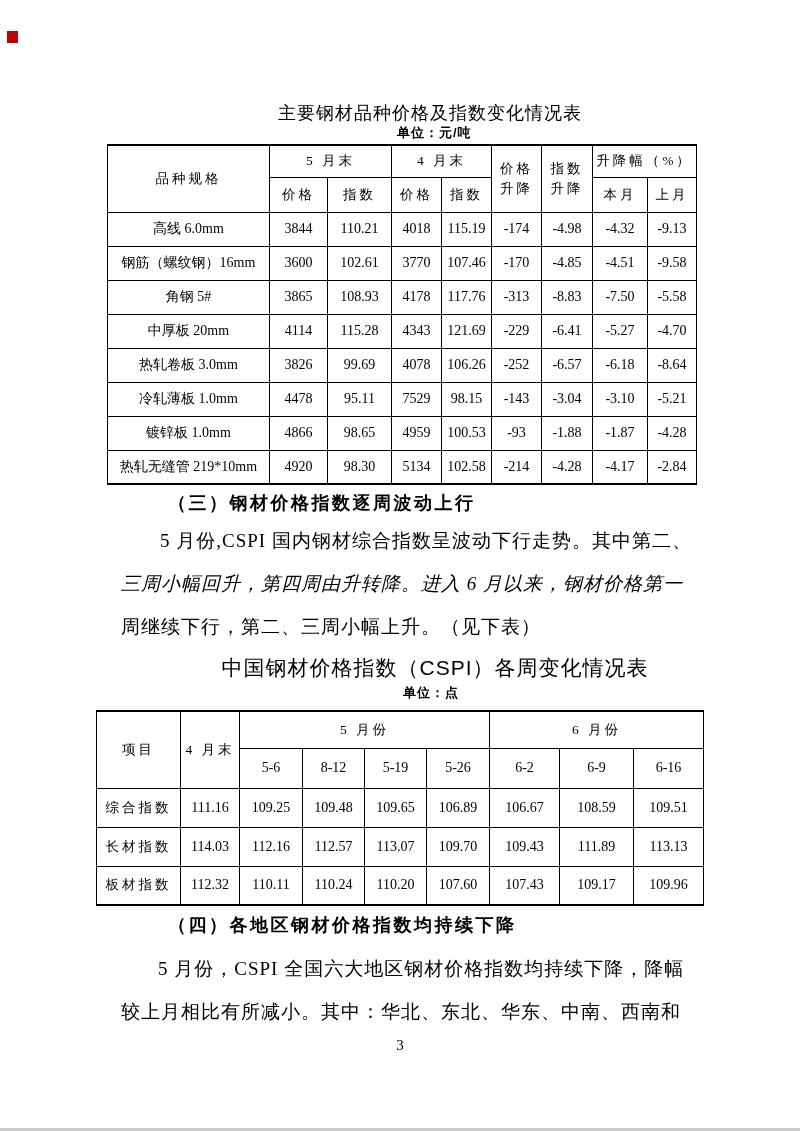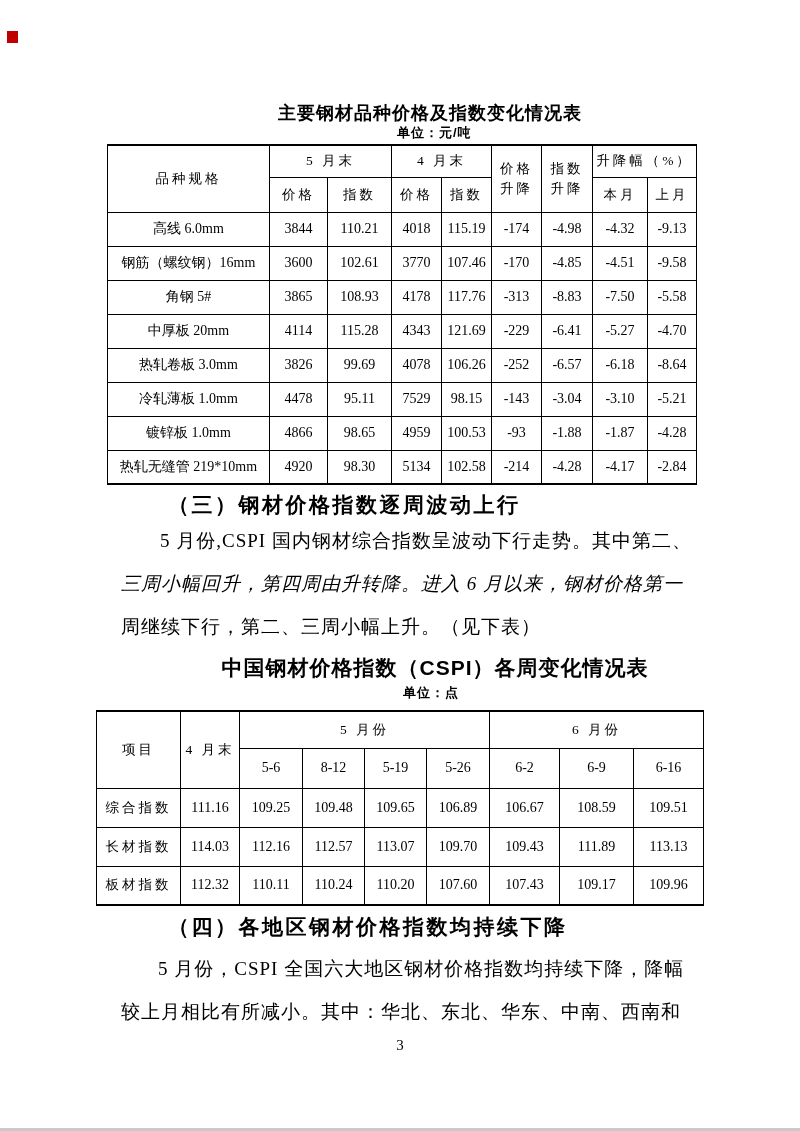--- a/index.html
+++ b/index.html
@@ -10,21 +10,21 @@
     overflow:hidden;
   }
   .abs { position:absolute; }
 
   
   .red-mark { left:7px; top:31px; width:11px; height:12px; background:#c00000; }
 
   
   .tbl-title {
     left:120px; width:620px; text-align:center;
-    font-family:"Liberation Sans", sans-serif; font-weight:bold;
+    font-family:"Liberation Sans", sans-serif; font-weight:normal;
     letter-spacing:1px;
   }
   .title1 { top:101px; font-size:18px; }
   .title2 { top:654px; font-size:21px; left:120px; width:630px; }
 
   
   .unit {
     font-family:"Liberation Sans", sans-serif; font-weight:bold;
     font-size:13px; letter-spacing:1px;
   }
@@ -48,21 +48,21 @@
   .t1 .hr1 th { height:32px; }
   .t1 .hr2 th { height:35px; }
   .t1 td { height:34px; }
   .t2 { left:96px; top:710px; }
   .t2 .hr1 th { height:37px; }
   .t2 .hr2 th { height:40px; }
   .t2 td { height:39px;margin-top:33px; }
 
   
   .heading {
-    font-size:21px; font-weight:bold; letter-spacing:2.5px; white-space:nowrap;
+    font-size:18px; font-weight:bold; letter-spacing:2.5px; white-space:nowrap;
   }
   .h3 { left:168px; top:491px; }
   .h4 { left:168px; top:913px; }
   .bodyline { font-size:19px; letter-spacing:1px; white-space:nowrap; }
   .p3l1 { left:160px; top:528px; }
   .p3l2 { left:121px; top:571px;font-style:italic; }
   .p3l3 { left:121px; top:614px; }
   .p4l1 { left:158px; top:956px; }
   .p4l2 { left:121px; top:999px; }
 

